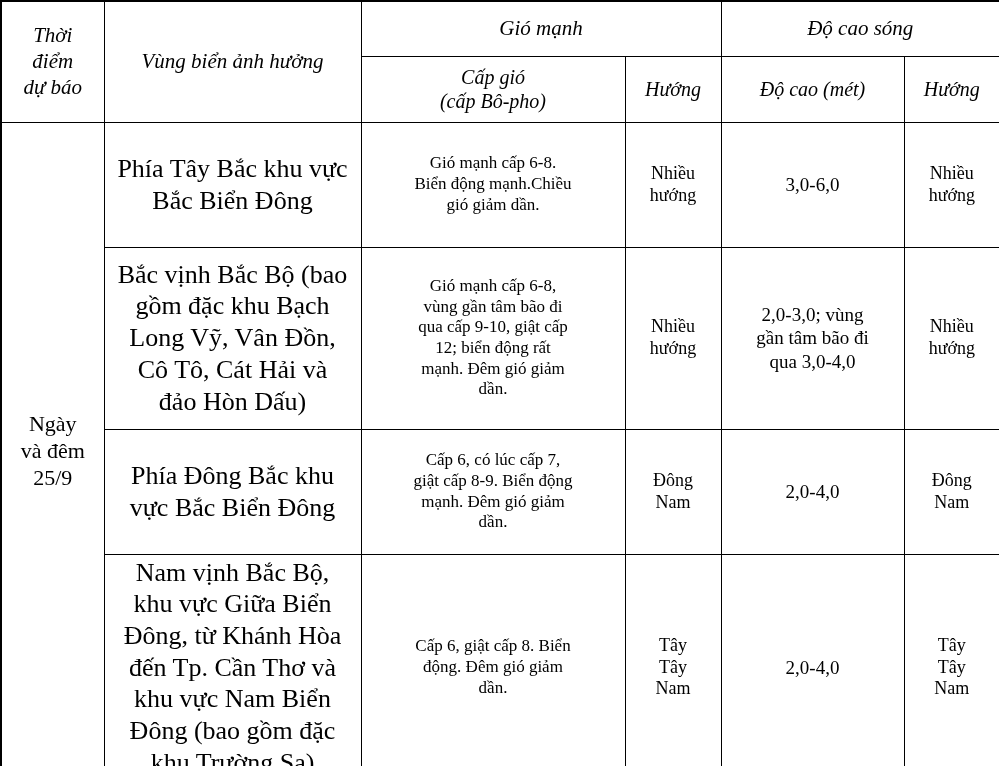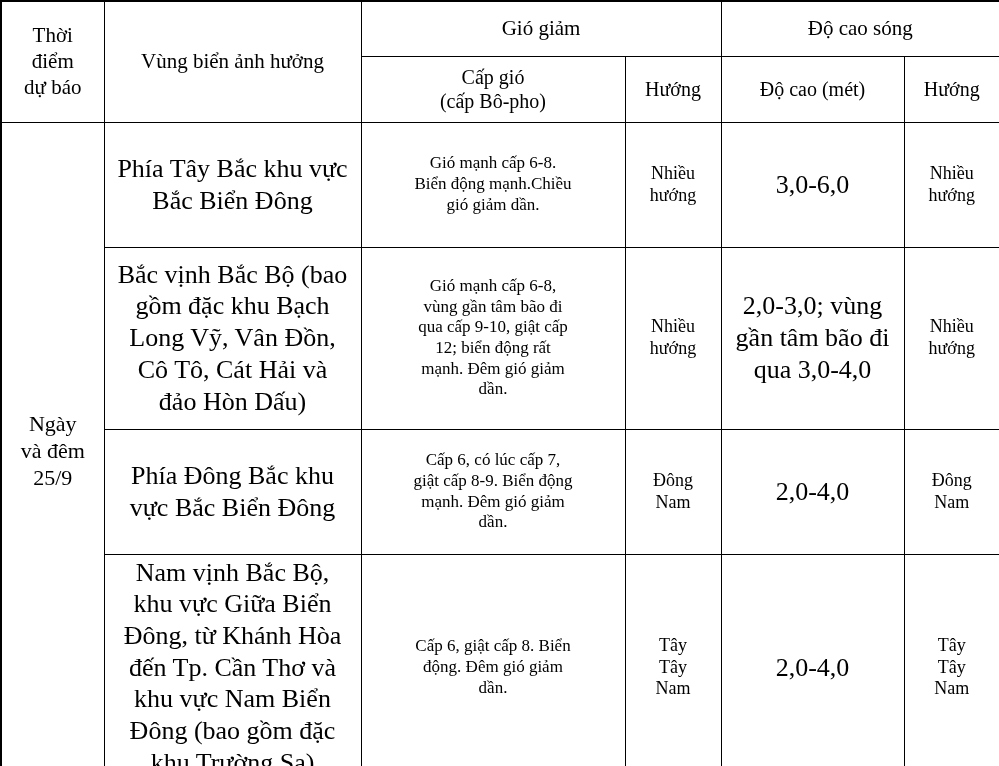--- a/index.html
+++ b/index.html
@@ -28,20 +28,21 @@
     vertical-align: middle;
     padding: 2px 6px;
     line-height: 1.22;
     font-weight: normal;
   }
   
   .forecast-table {
     border: 2px solid #000000;
   }
   th {
+    font-style: italic;
     font-size: 21px;
   }
   td {
     font-style: normal;
     font-size: 21.5px;
   }
   .col-time   { width: 103px; }
   .col-area   { width: 257px; }
   .col-level  { width: 264px; }
   .col-dir1   { width: 96px;  }
@@ -49,21 +50,21 @@
   .col-dir2   { width: 96px;  }
 
   .head-group { font-size: 21px; }
   .head-sub   { font-size: 20px; }
   .head-sub .sub-line2 { display: block; }
 
   td.cell-time   { font-size: 22px; margin-left: 28px; }
   td.cell-area   { font-size: 26px; }
   td.cell-level  { font-size: 17px; }
   td.cell-dir    { font-size: 18px; }
-  td.cell-height { font-size: 26px; }
+  td.cell-height { font-size: 19px; }
 
   .row-1 { height: 125px; }
   .row-2 { height: 182px; }
   .row-3 { height: 125px; }
   .row-4 { height: 202px; }
 
   .hdr-top { height: 55px; }
   .hdr-sub { height: 66px; margin-top: 48px; }
 </style>
 </head>
@@ -75,21 +76,21 @@
     <col class="col-area">
     <col class="col-level">
     <col class="col-dir1">
     <col class="col-height">
     <col class="col-dir2">
   </colgroup>
   <thead>
     <tr class="hdr-top">
       <th rowspan="2" class="head-group">Thời<br>điểm<br>dự báo</th>
       <th rowspan="2" class="head-group">Vùng biển ảnh hưởng</th>
-      <th colspan="2" class="head-group">Gió giảm</th>
+      <th colspan="2" class="head-group">Gió mạnh</th>
       <th colspan="2" class="head-group">Độ cao sóng</th>
     </tr>
     <tr class="hdr-sub">
       <th class="head-sub">
         <span>Cấp gió</span>
         <span class="sub-line2">(cấp Bô-pho)</span>
       </th>
       <th class="head-sub">Hướng</th>
       <th class="head-sub">Độ cao (mét)</th>
       <th class="head-sub">Hướng</th>

